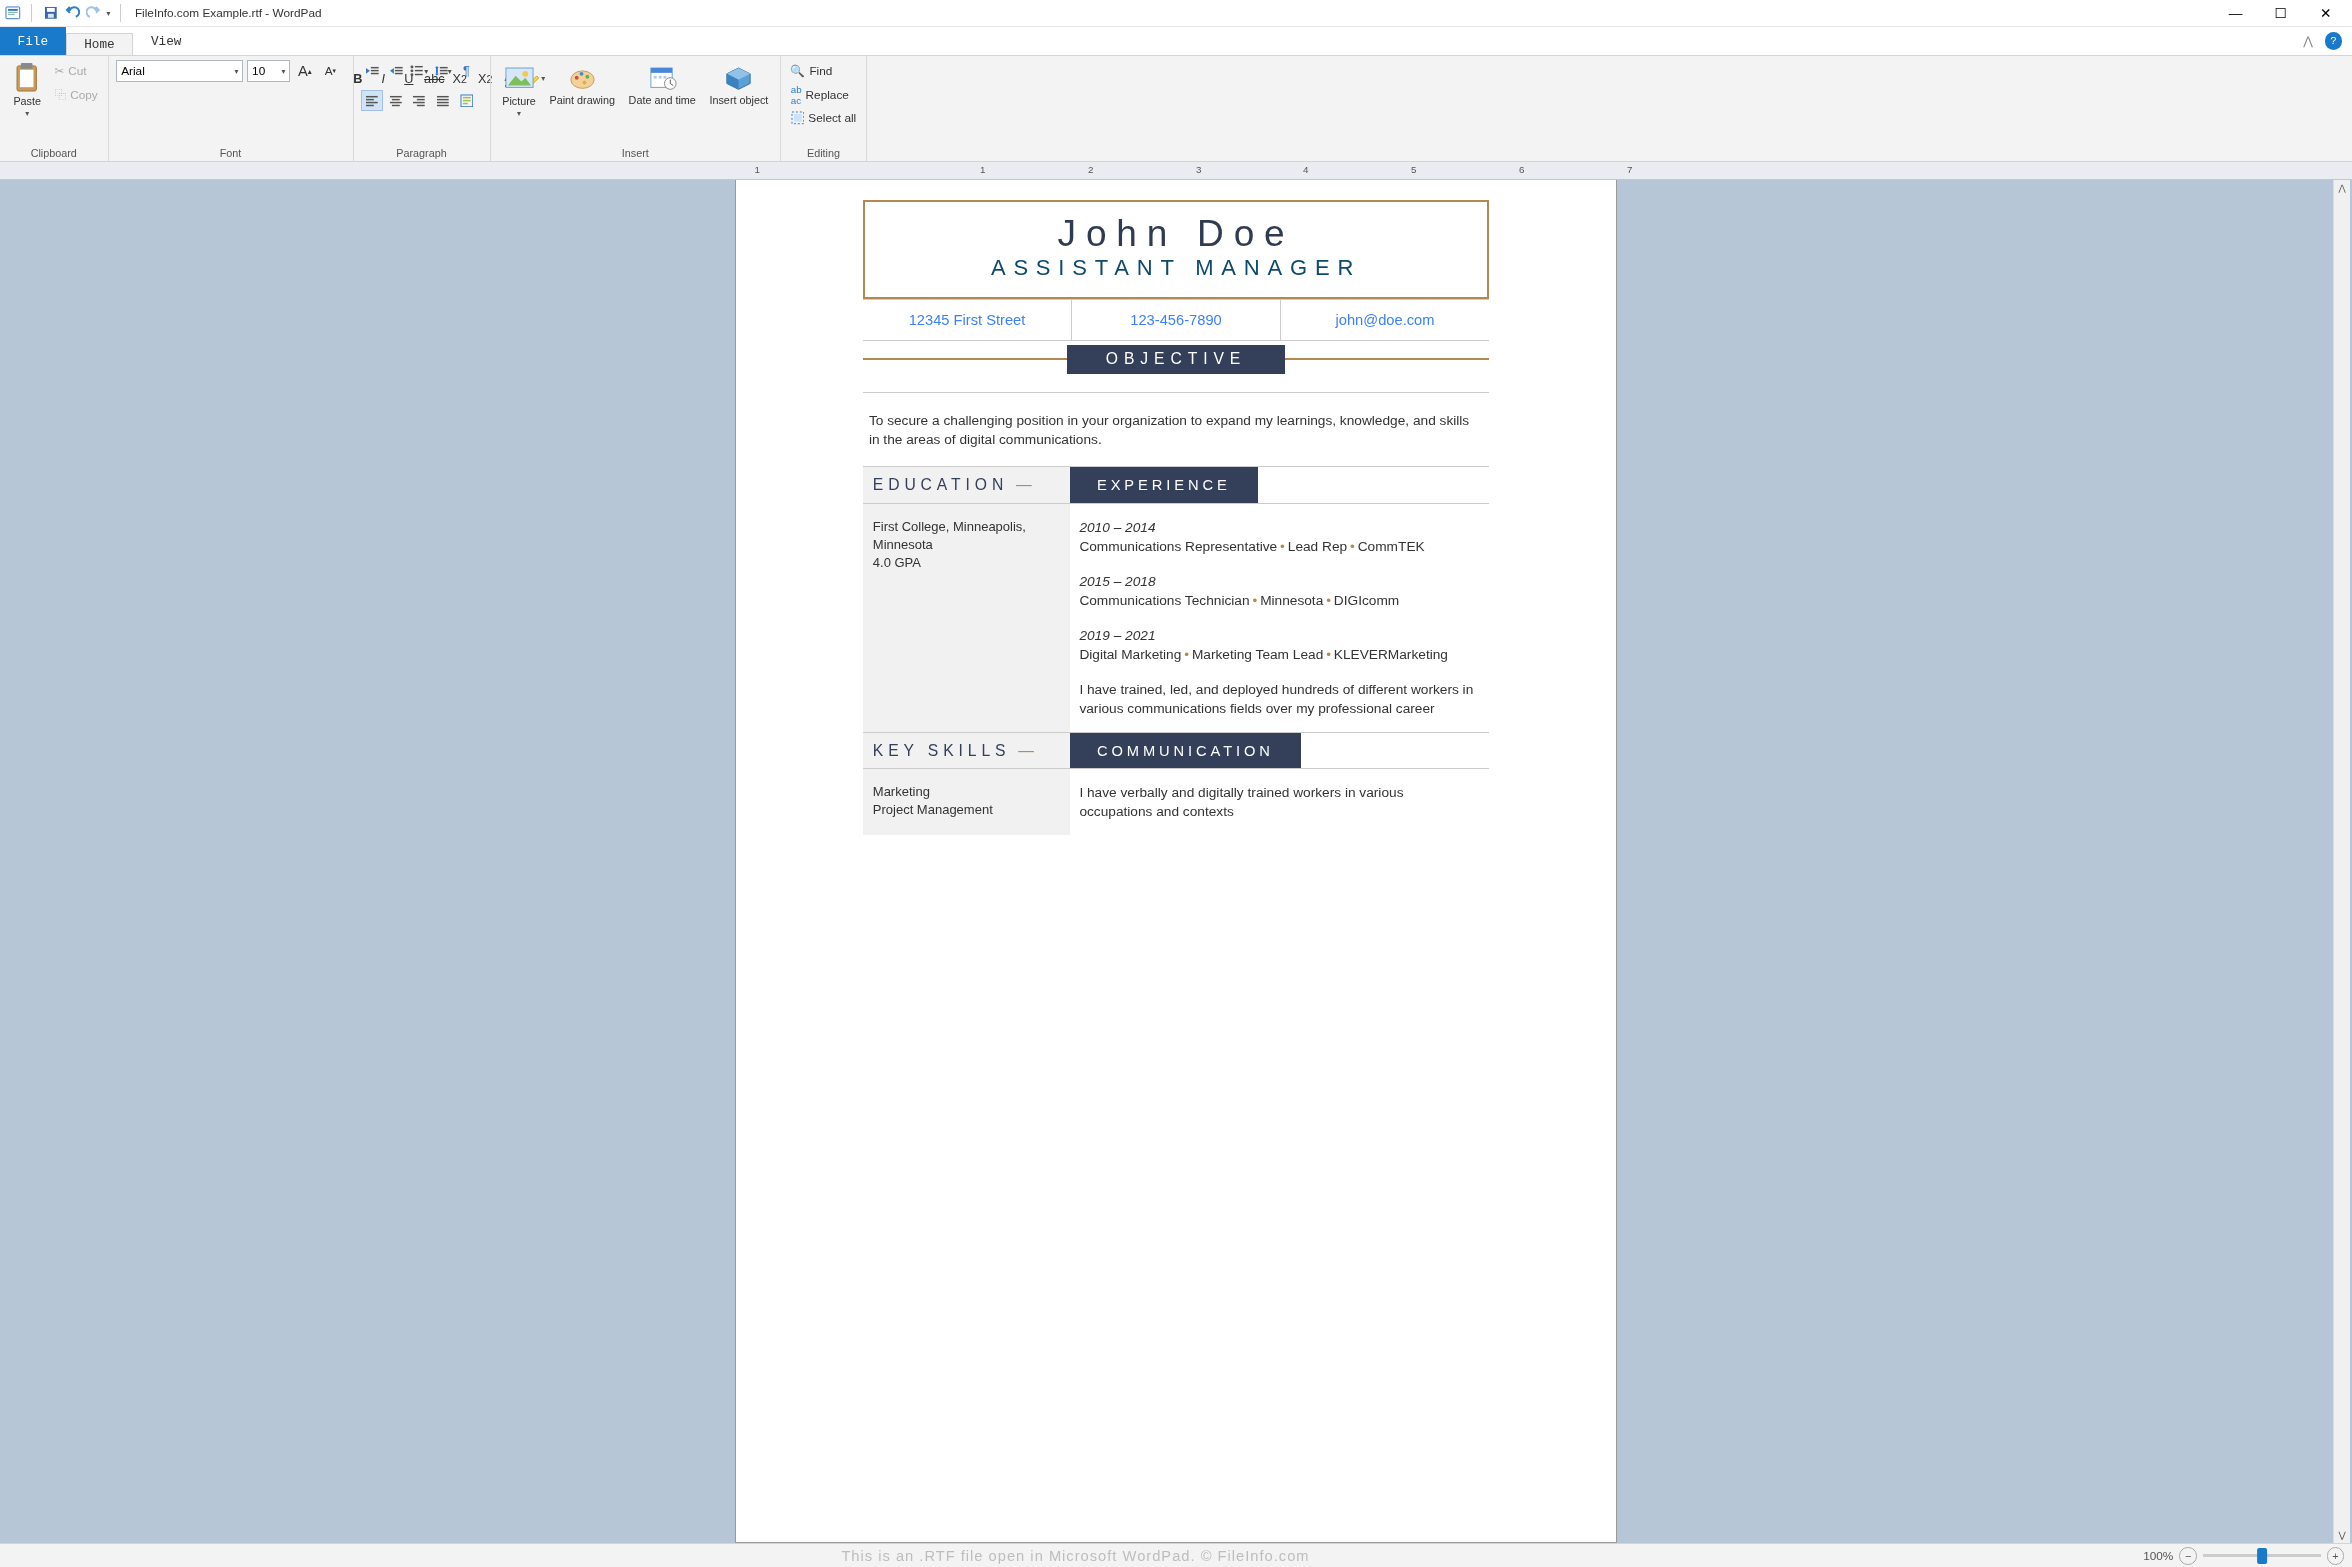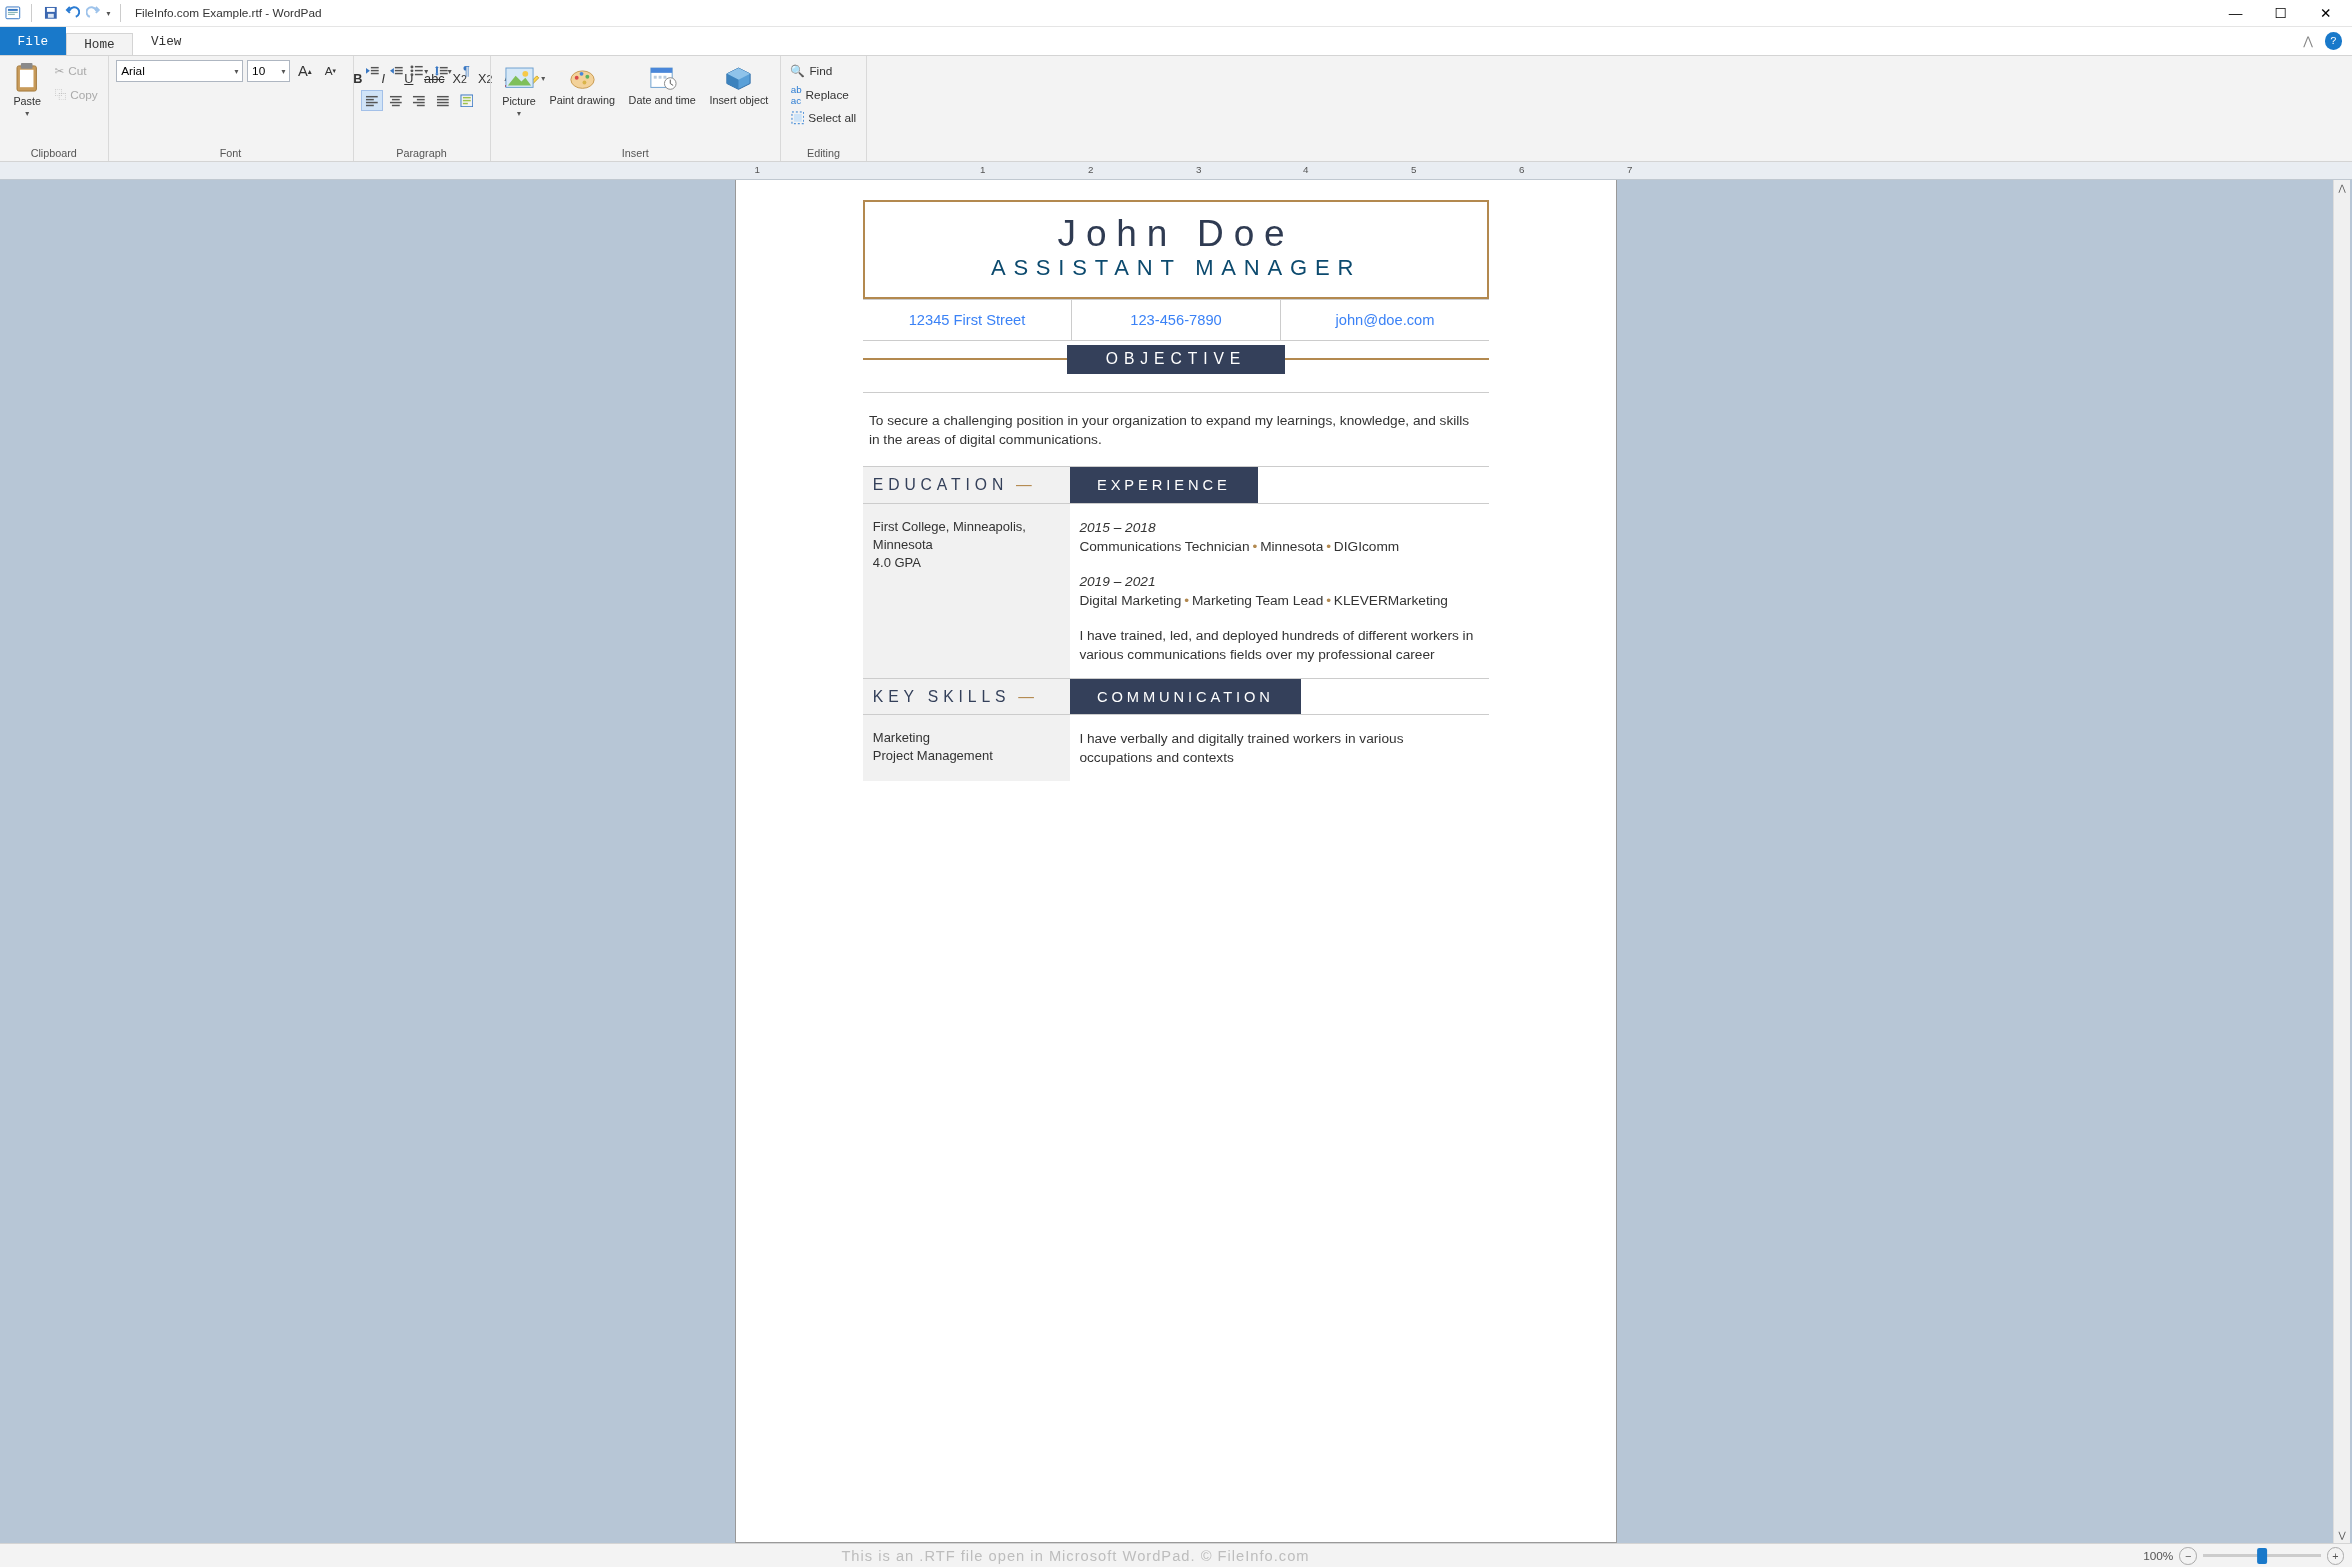--- a/index.html
+++ b/index.html
@@ -406,20 +406,24 @@
           <div class="tch-mid">EXPERIENCE</div>
           <div class="tch-right"></div>
         </div>
         <div class="two-col-body">
           <div class="tcb-left">
             <div>First College, Minneapolis, Minnesota</div>
             <div>4.0 GPA</div>
           </div>
           <div class="tcb-right">
             <div class="job">
+                <div class="date">2010 – 2014</div>
+                <div><span>Communications Representative</span><span class="bullet">•</span><span>Lead Rep</span><span class="bullet">•</span><span>CommTEK</span></div>
+              </div>
+            <div class="job">
                 <div class="date">2015 – 2018</div>
                 <div><span>Communications Technician</span><span class="bullet">•</span><span>Minnesota</span><span class="bullet">•</span><span>DIGIcomm</span></div>
               </div>
             <div class="job">
                 <div class="date">2019 – 2021</div>
                 <div><span>Digital Marketing</span><span class="bullet">•</span><span>Marketing Team Lead</span><span class="bullet">•</span><span>KLEVERMarketing</span></div>
               </div>
             <div>I have trained, led, and deployed hundreds of different workers in various communications fields over my professional career</div>
           </div>
         </div>

